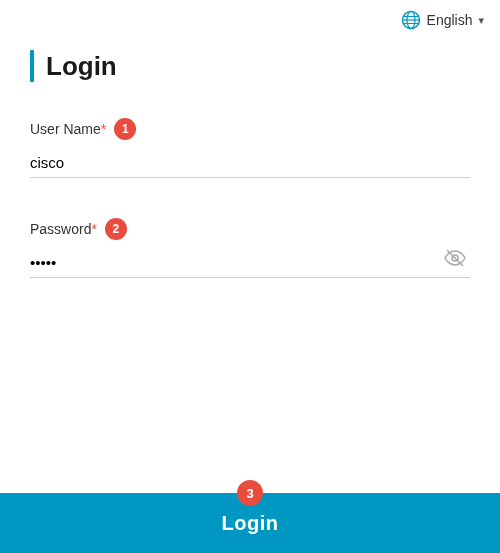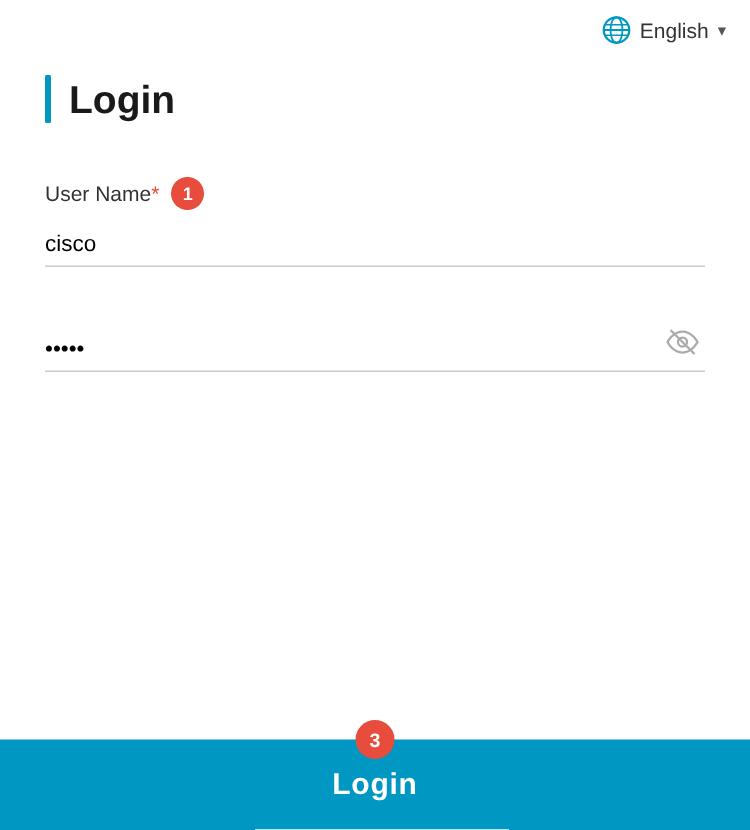--- a/index.html
+++ b/index.html
@@ -210,20 +210,26 @@
       <div class="field-label-row">
         <span class="field-label">
           <span>User Name</span><span class="required-star">*</span>
         </span>
         <div class="step-badge">1</div>
       </div>
       <input type="text" class="text-input" value="cisco" style="">
     </div>
 
     <div class="form-group">
+      <div class="field-label-row">
+        <span class="field-label">
+          <span>Password</span><span class="required-star">*</span>
+        </span>
+        <div class="step-badge">2</div>
+      </div>
       <div class="password-wrapper">
         <input type="password" class="text-input" value="12345" style="">
         <span class="eye-icon">
           <svg width="22" height="18" viewBox="0 0 22 18" fill="none" xmlns="http://www.w3.org/2000/svg">
             <path d="M1 9C1 9 4.5 2 11 2C17.5 2 21 9 21 9C21 9 17.5 16 11 16C4.5 16 1 9 1 9Z" stroke="#aaa" stroke-width="1.5" fill="none"></path>
             <circle cx="11" cy="9" r="3" stroke="#aaa" stroke-width="1.5" fill="none"></circle>
             <line x1="3" y1="1" x2="19" y2="17" stroke="#aaa" stroke-width="1.5"></line>
           </svg>
         </span>
       </div>

